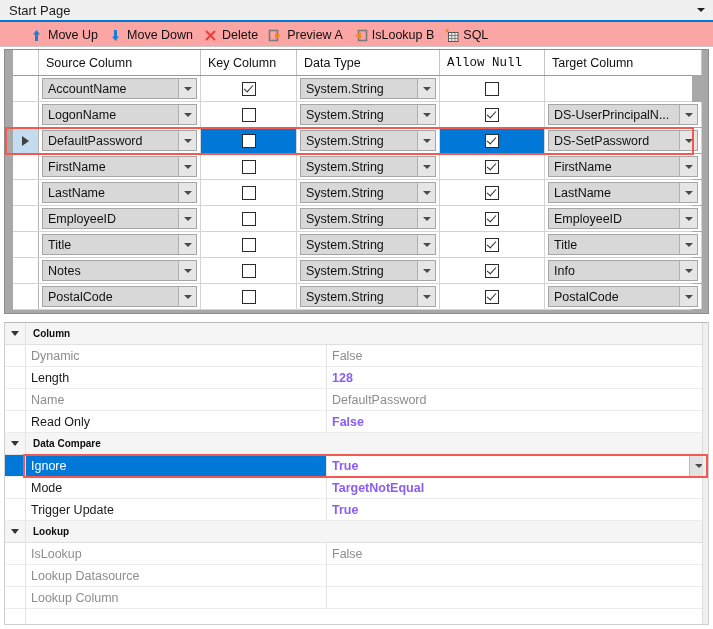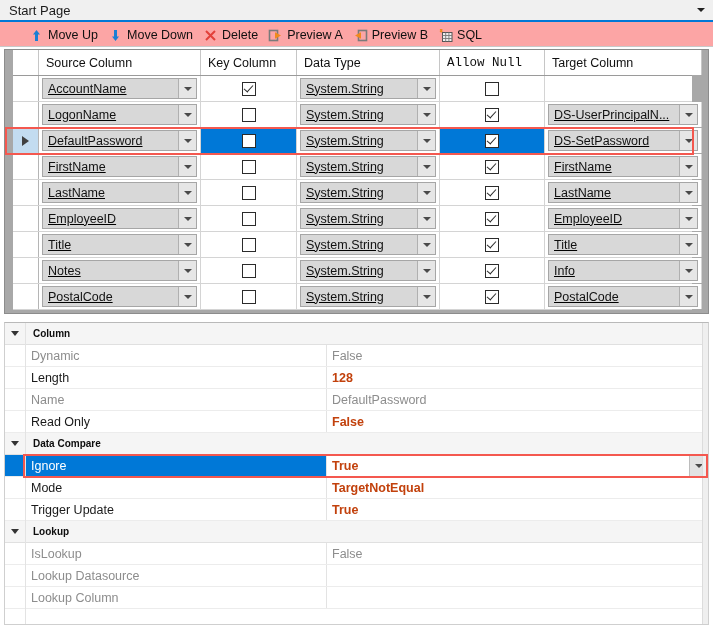--- a/index.html
+++ b/index.html
@@ -138,21 +138,21 @@
     border-bottom: 5px solid transparent;
     border-left: 7px solid #404040;
   }
 
   
   .combo {
     position: absolute; left: 3px; top: 2px; right: 3px; bottom: 2px;
     background: #d8d8d8;
     border: 1px solid #a6a6a6;
     box-sizing: border-box;
-    display: flex; align-items: center; text-decoration: underline;
+    display: flex; align-items: center;
   }
   .combo .ctext {
     flex: 1 1 auto;
     padding-left: 5px;
     font-size: 12.5px;
     color: #111111;
     white-space: nowrap;
     overflow: hidden;
   }
   .combo .cbtn {
@@ -242,21 +242,21 @@
     align-self: stretch;
     display: flex; align-items: center;
     border-right: 1px solid #e3e3e3;
   }
   .pg-name.readonly { color: #8d8d8d; }
   .pg-name.selected { background: #0078d7; color: #ffffff; }
   .pg-value {
     flex: 1 1 auto;
     font-size: 12.5px;
     font-weight: bold;
-    color: #c2410c;
+    color: #8b5cf6;
     padding-left: 5px;
     white-space: nowrap; overflow: hidden;
     align-self: stretch;
     display: flex; align-items: center;
   }
   .pg-value.readonly { color: #8d8d8d; font-weight: normal; }
   .pg-value .dropbtn {
     margin-left: auto;
     width: 18px; align-self: stretch;
     background: #e2e2e2;
@@ -334,21 +334,21 @@
         </span>
         <span>Preview A</span>
       </div>
       <div class="tb-item">
         <span class="tb-ico">
           <svg width="15" height="15" viewBox="0 0 15 15">
             <rect x="5.5" y="2.5" width="8" height="10" fill="none" stroke="#7a7a7a" stroke-width="1.6"></rect>
             <path d="M8 4.2 L2 7.5 L8 10.8 Z" fill="#f08a1d"></path>
           </svg>
         </span>
-        <span>Preview B</span>
+        <span>IsLookup B</span>
       </div>
       <div class="tb-item">
         <span class="tb-ico">
           <svg width="15" height="15" viewBox="0 0 15 15">
             <path d="M2 1.5 L4.4 3.9 M4.4 1.5 L2 3.9 M3.2 0.9 L3.2 4.5" stroke="#f08a1d" stroke-width="1.1"></path>
             <rect x="4.5" y="4.5" width="9.5" height="9" fill="#efefef" stroke="#555" stroke-width="1"></rect>
             <path d="M4.5 7.5 H14 M4.5 10.5 H14 M7.7 4.5 V13.5 M10.9 4.5 V13.5" stroke="#777" stroke-width="0.9"></path>
           </svg>
         </span>
         <span>SQL</span>

